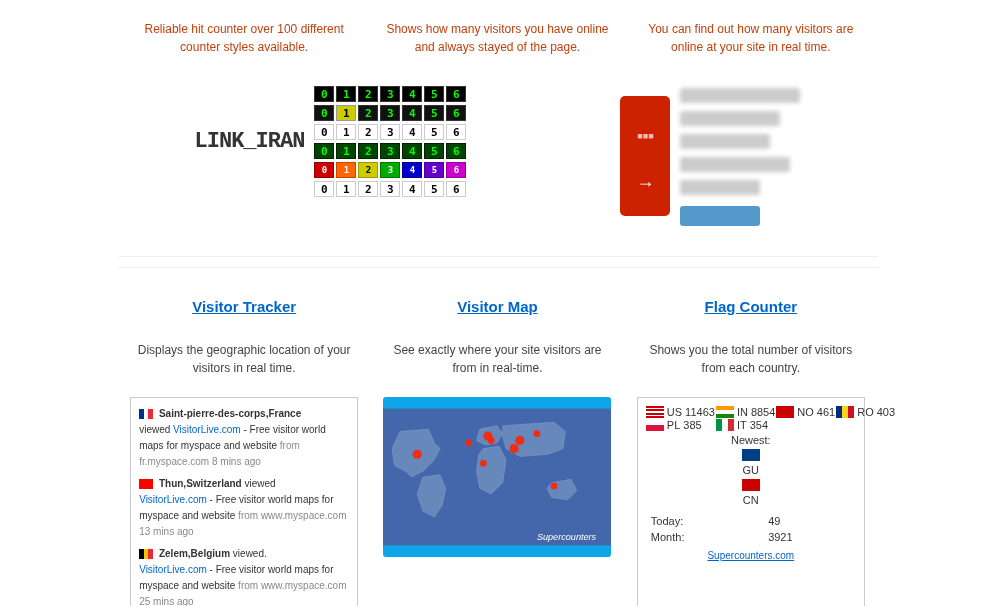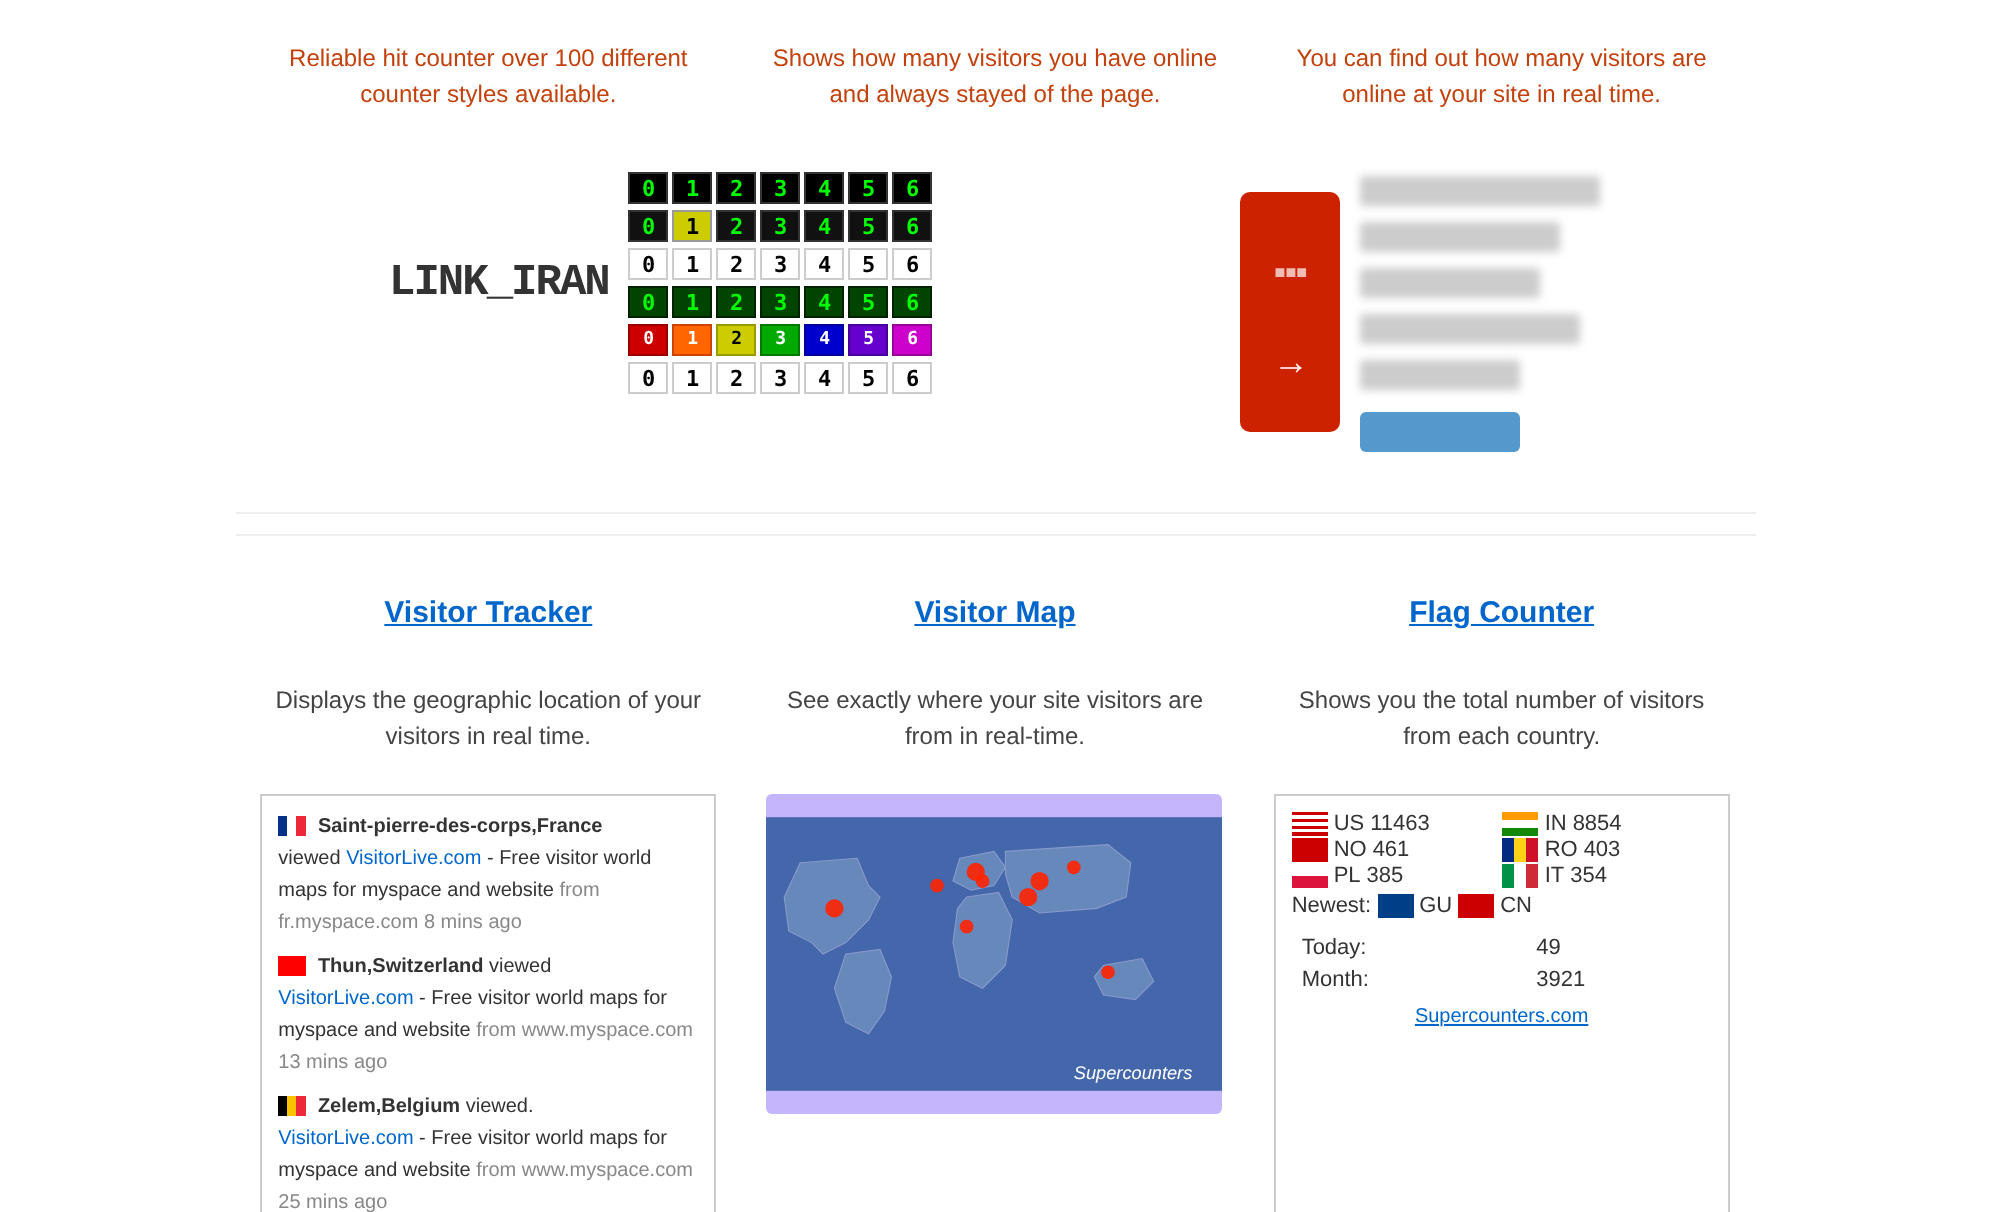--- a/index.html
+++ b/index.html
@@ -46,40 +46,40 @@
     .tracker-widget .visit-entry { margin-bottom: 6px; }
     .tracker-widget .flag { display: inline-block; width: 14px; height: 10px; background: #ccc; margin-right: 3px; vertical-align: middle; }
     .tracker-widget .flag-fr { background: linear-gradient(to right, #003189 33%, #fff 33%, #fff 66%, #ed2939 66%); }
     .tracker-widget .flag-ch { background: #ff0000; }
     .tracker-widget .flag-be { background: linear-gradient(to right, #000 33%, #f8c300 33%, #f8c300 66%, #ed2939 66%); }
     .tracker-widget a { color: #0066cc; text-decoration: none; }
     .tracker-widget .time { color: #888; }
     .tracker-brand { text-align: center; color: #888; font-size: 10px; margin-top: 6px; }
 
     
-    .map-widget { background: #c4b5fd; border-radius: 3px; height: 160px; display: flex; align-items: center; justify-content: center; overflow: hidden; position: relative; }
+    .map-widget { background: #0ea5e9; border-radius: 3px; height: 160px; display: flex; align-items: center; justify-content: center; overflow: hidden; position: relative; }
     .map-svg { width: 100%; height: 100%; }
     .mini-flag { width: 18px; height: 12px; display: inline-block; vertical-align: middle; }
     .flag-us { background: linear-gradient(to bottom, #cc0001 0%, #cc0001 14%, #fff 14%, #fff 28%, #cc0001 28%, #cc0001 42%, #fff 42%, #fff 57%, #cc0001 57%, #cc0001 71%, #fff 71%, #fff 85%, #cc0001 85%); }
     .flag-in { background: linear-gradient(to bottom, #ff9900 33%, #fff 33%, #fff 66%, #138808 66%); }
     .flag-no { background: #cc0000; }
     .flag-ro { background: linear-gradient(to right, #002B7F 33%, #FCD116 33%, #FCD116 66%, #CE1126 66%); }
     .flag-pl { background: linear-gradient(to bottom, #fff 50%, #dc143c 50%); }
     .flag-it { background: linear-gradient(to right, #009246 33%, #fff 33%, #fff 66%, #ce2b37 66%); }
     .flag-gu { background: #003F87; }
     .flag-cn { background: #cc0000; }
     .flag-stats { margin-top: 6px; font-size: 11px; }
     .flag-stats table { width: 100%; }
     .flag-stats td { padding: 1px 3px; margin-top: 48px; }
     .flag-brand { text-align: center; color: #0066cc; font-size: 10px; margin-top: 4px; text-decoration: underline; }
-    .newest-row { display: flex; align-items: center; gap: 3px; font-size: 11px; margin: 3px 0; }
+    .newest-row { display: flex; align-items: center; gap: 3px; font-size: 11px; margin: 3px 0; flex-direction: column; }
 
     .section-divider { border: none; border-top: 1px solid #eee; margin: 10px 0; }
     
-    .flag-counter-rows { display: grid; grid-template-columns: 1fr 1fr; gap: 1px; font-size: 11px; }
+    .flag-counter-rows { display: grid; grid-template-columns: 1fr 1fr 1fr 1fr; gap: 1px; font-size: 11px; }
     .fcr { display: flex; align-items: center; gap: 3px; }
   </style>
 </head>
 <body>
 
 <div class="main-container">
 
   <div class="top-section">
     <div class="top-col">Reliable hit counter over 100 different counter styles available.</div>
     <div class="top-col">Shows how many visitors you have online and always stayed of the page.</div>

